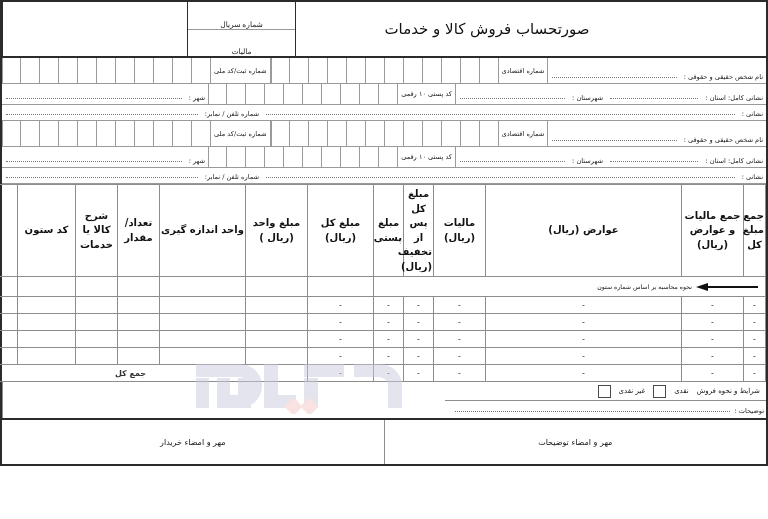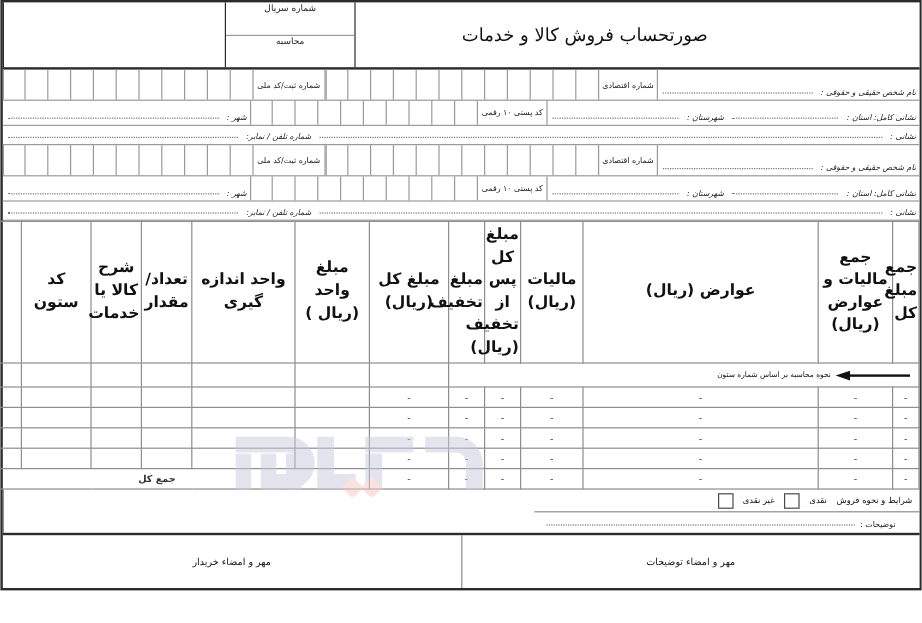--- a/index.html
+++ b/index.html
@@ -11,22 +11,22 @@
   .page{position:relative;width:768px;height:519px;box-sizing:border-box;}
 
   
   .frame{border:2px solid #2b2b2b;box-sizing:border-box;width:768px;}
 
   
   .hdr{display:flex;width:100%;box-sizing:border-box;border-bottom:2px solid #2b2b2b;}
   .hdr-logo{width:185px;border-left:1px solid #2b2b2b;box-sizing:border-box;height:54px;}
   .hdr-serial{width:108px;border-left:1px solid #2b2b2b;box-sizing:border-box;
               display:flex;flex-direction:column;height:54px;}
-  .hdr-serial .cell{flex:1;display:flex;align-items:flex-start;justify-content:center;
-                    font-size:7.5px;color:#222;}
+  .hdr-serial .cell{flex:1;display:flex;align-items:flex-end;justify-content:center;
+                    font-size:7.5px;color:#222;font-family:Liberation Serif, serif;}
   .hdr-serial .cell:first-child{border-bottom:1px solid #9a9a9a;}
   .hdr-title{flex:1;display:flex;align-items:center;justify-content:center;
              border-left:1px solid #2b2b2b;box-sizing:border-box;height:54px;}
   .hdr-title span{font-size:15px;font-weight:normal;letter-spacing:.2px;}
   .hdr-right{width:88px;height:54px;box-sizing:border-box;}
 
   
   .secbar{height:17px;display:flex;align-items:center;justify-content:center;
           font-size:9px;font-weight:bold;border-bottom:1px solid #9a9a9a;
           border-top:1px solid #9a9a9a;background:#fff;}
@@ -34,51 +34,51 @@
   
   .party{width:100%;box-sizing:border-box;}
   .prow{display:flex;width:100%;box-sizing:border-box;align-items:stretch;}
   .prow.r1{height:25px;}
   .prow.r2{height:21px;border-top:1px solid #9a9a9a;}
   .prow.r3{height:17px;border-top:1px solid #9a9a9a;border-bottom:1px solid #9a9a9a;}
 
   .lbl{font-size:6.6px;color:#1b1b1b;white-space:nowrap;padding:0 3px;
        display:flex;align-items:center;}
   .dots{flex:1;border-bottom:1px dotted #777;margin:0 4px 3px 4px;height:1px;align-self:flex-end;}
-  .fld{display:flex;align-items:flex-end;flex:1;min-width:0;height:100%;padding-bottom:2px;box-sizing:border-box;font-style:italic;}
+  .fld{display:flex;align-items:flex-end;flex:1;min-width:0;height:100%;padding-bottom:2px;box-sizing:border-box;}
 
   .boxes{display:flex;height:100%;}
   .boxes .bx{width:19px;border-right:1px solid #9a9a9a;box-sizing:border-box;}
   .boxes .bx:last-child{border-left:1px solid #9a9a9a;}
   .seg{display:flex;align-items:stretch;border-right:1px solid #9a9a9a;box-sizing:border-box;}
 
   
   table.items{border-collapse:collapse;table-layout:fixed;width:100%;}
   table.items td,table.items th{border:1px solid #8d8d8d;box-sizing:border-box;}
-  table.items th{font-size:13px;font-weight:bold;line-height:1.45;padding:2px 1px;
+  table.items th{font-size:10px;font-weight:bold;line-height:1.45;padding:2px 1px;
                  vertical-align:middle;text-align:center;height:92px;}
   table.items td.cellrow{height:17px;font-size:8px;text-align:center;color:#333;}
   .calcrow td{height:20px;}
   .calcnote{display:flex;align-items:center;justify-content:flex-start;gap:4px;
             font-size:6.2px;white-space:nowrap;padding:0 6px;}
   .arrow{display:inline-block;position:relative;width:62px;height:7px;}
   .arrow .shaft{position:absolute;right:0;top:2.6px;width:52px;height:2.6px;background:#111;}
   .arrow .head{position:absolute;left:0;top:0;width:0;height:0;
                border-top:4.2px solid transparent;border-bottom:4.2px solid transparent;
                border-right:12px solid #111;}
   .totlabel{font-size:8.4px;font-weight:bold;text-align:center;}
 
   
   .botwrap{display:flex;width:100%;box-sizing:border-box;}
   .bot-left{width:443px;box-sizing:border-box;border-left:1px solid #8d8d8d;}
   .bot-right{flex:1;box-sizing:border-box;}
   .terms{height:19px;display:flex;align-items:center;gap:8px;padding:0 6px;
          font-size:7px;border-bottom:1px solid #8d8d8d;box-sizing:border-box;}
   .chk{width:13px;height:13px;border:1px solid #4a4a4a;box-sizing:border-box;display:inline-block;}
-  .desc{height:17px;display:flex;align-items:flex-end;padding:0 20px 3px 6px;
+  .desc{height:17px;display:flex;align-items:flex-end;padding:0 2px 3px 6px;
         font-size:7px;box-sizing:border-box;}
 
   .signs{display:flex;width:100%;height:46px;box-sizing:border-box;
          border-top:2px solid #2b2b2b;}
   .sign{flex:1;display:flex;align-items:center;justify-content:center;font-size:8px;
         box-sizing:border-box;}
   .sign.first{border-left:1px solid #8d8d8d;}
 
   
   .wm{position:absolute;left:186px;top:348px;width:230px;height:66px;
@@ -114,21 +114,21 @@
     <div class="hdr">
       <div class="hdr-right"></div>
       <div class="hdr-title">
         <span>صورتحساب فروش کالا و خدمات</span>
       </div>
       <div class="hdr-serial">
         <div class="cell">
           <span>شماره سریال</span>
         </div>
         <div class="cell">
-          <span>محاسبه</span>
+          <span>مالیات</span>
         </div>
       </div>
       <div class="hdr-logo"></div>
     </div>
 
 
     <div class="party">
       <div class="prow r1">
         <div class="fld">
           <span class="lbl">نام شخص حقیقی و حقوقی :</span>
@@ -312,21 +312,21 @@
           <col style="width: 58px;">
           <col style="width: 64px;">
         </colgroup>
       <thead>
         <tr>
             <th><span>جمع مبلغ کل</span></th>
             <th><span>جمع مالیات و عوارض (ریال)</span></th>
             <th><span>عوارض (ریال)</span></th>
             <th><span>مالیات (ریال)</span></th>
             <th><span>مبلغ کل پس از تخفیف (ریال)</span></th>
-            <th><span>مبلغ تخفیف</span></th>
+            <th><span>مبلغ پستی</span></th>
             <th><span>مبلغ کل (ریال)</span></th>
             <th><span>مبلغ واحد (ریال )</span></th>
             <th><span>واحد اندازه گیری</span></th>
             <th><span>تعداد/ مقدار</span></th>
             <th><span>شرح کالا یا خدمات</span></th>
             <th><span>کد ستون</span></th>
             <th></th>
           </tr>
       </thead>
       <tbody>

